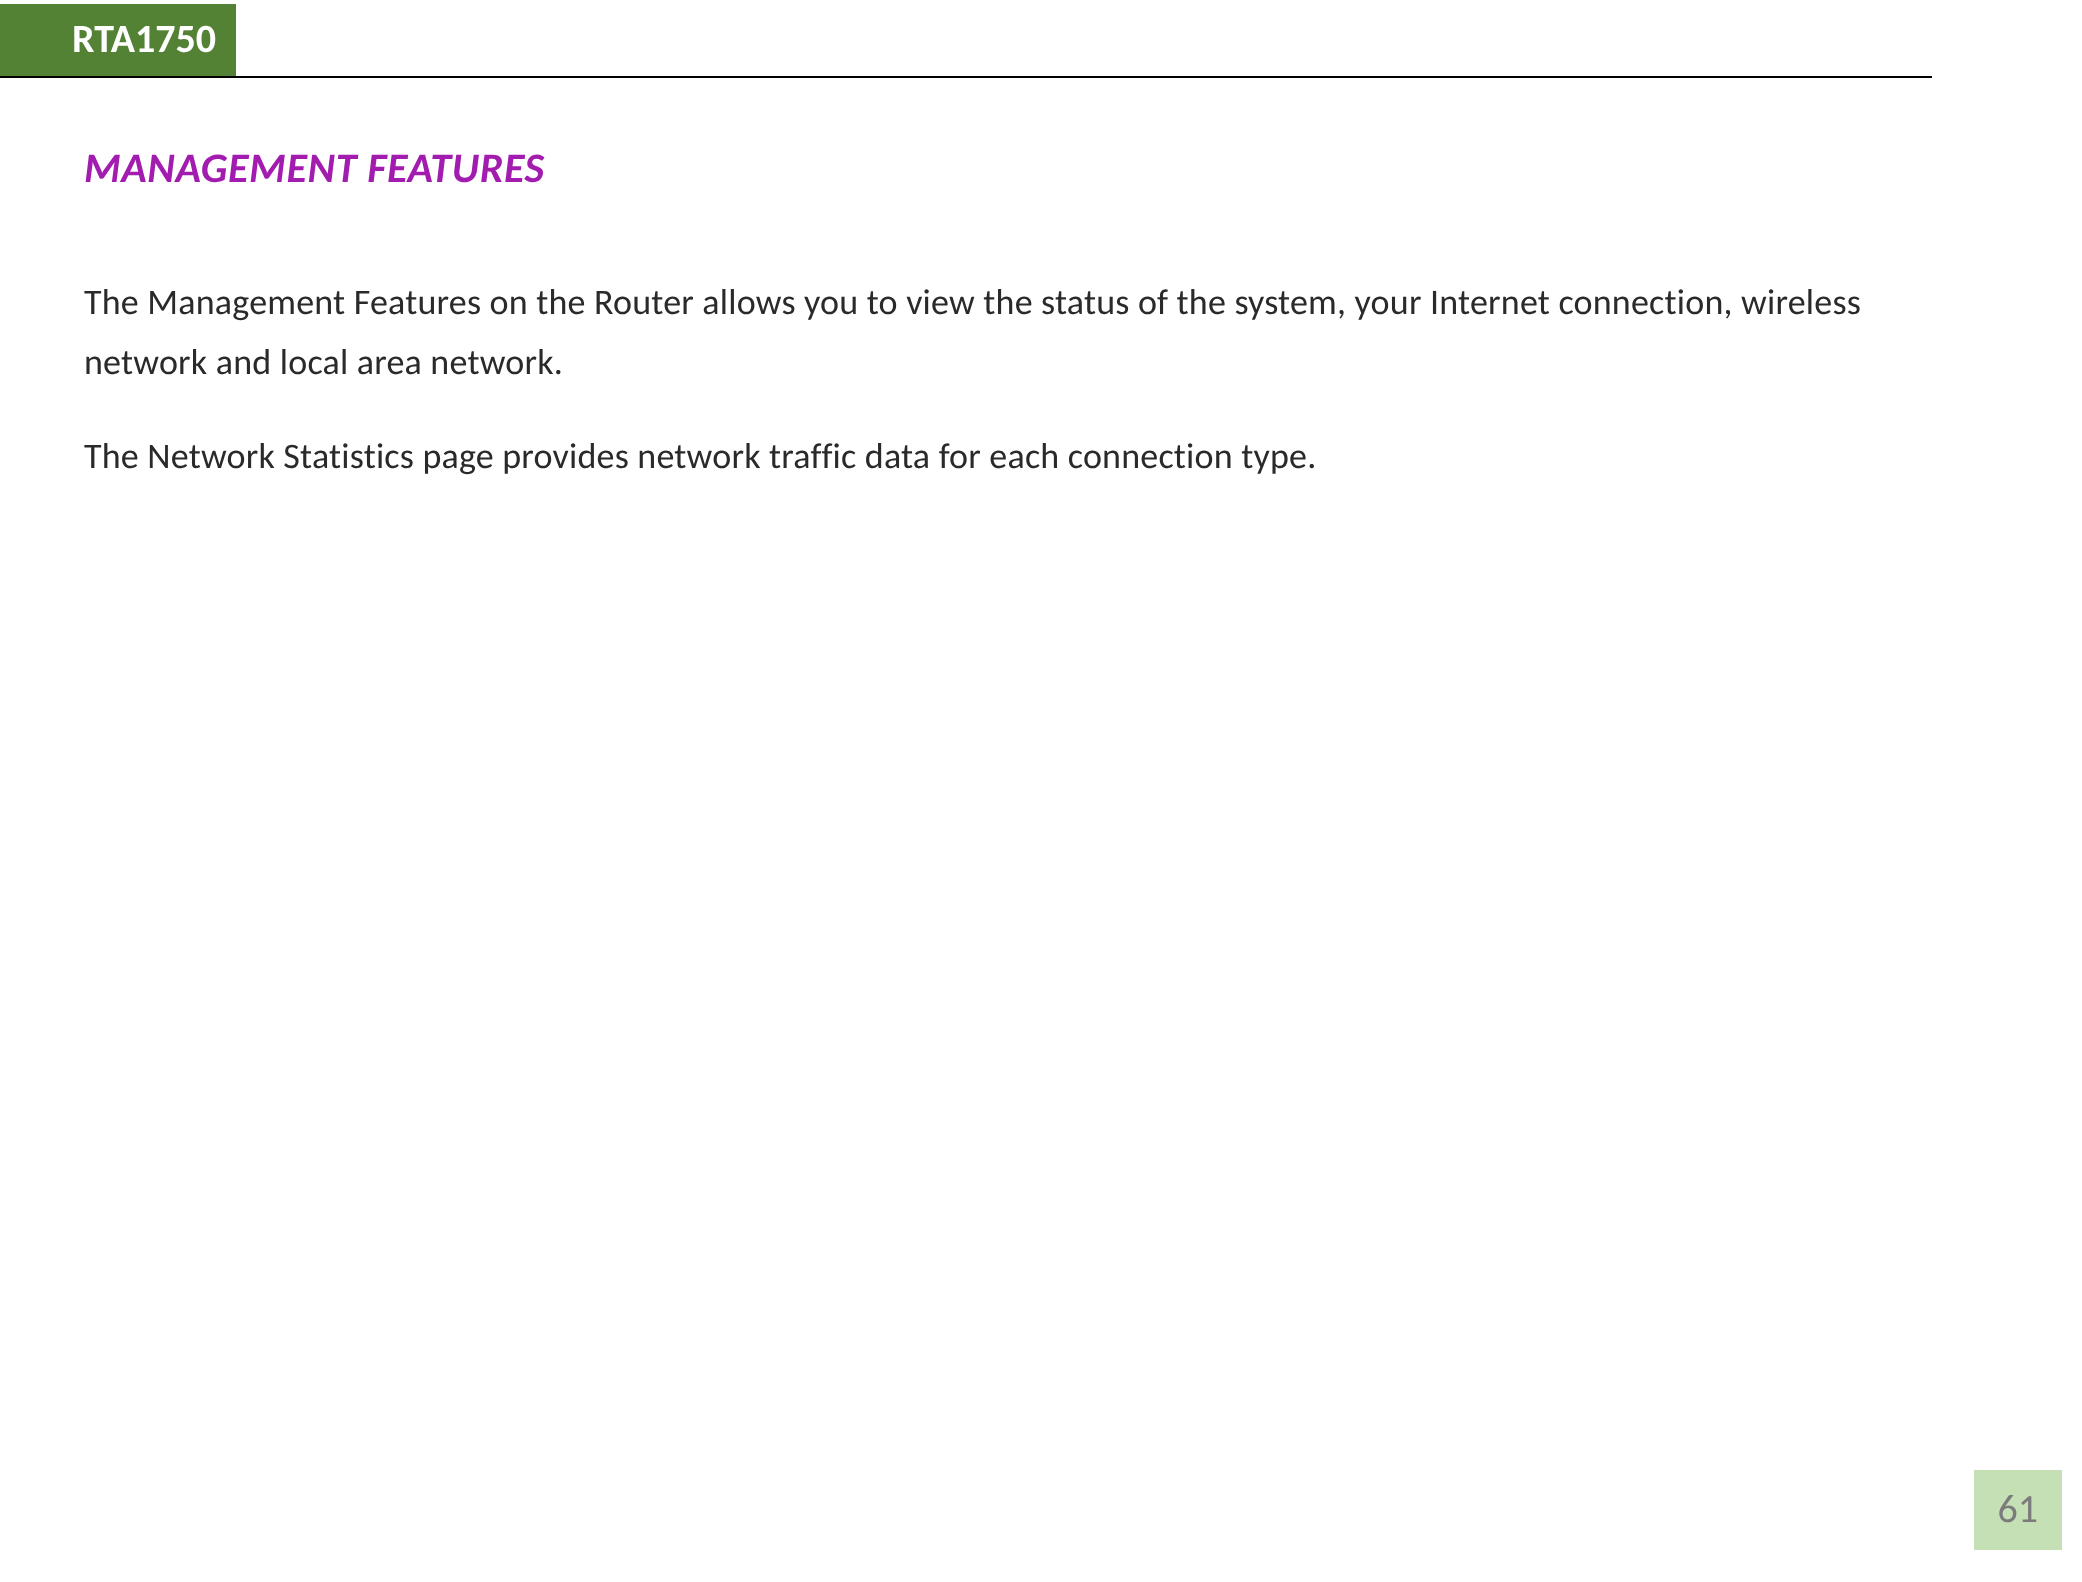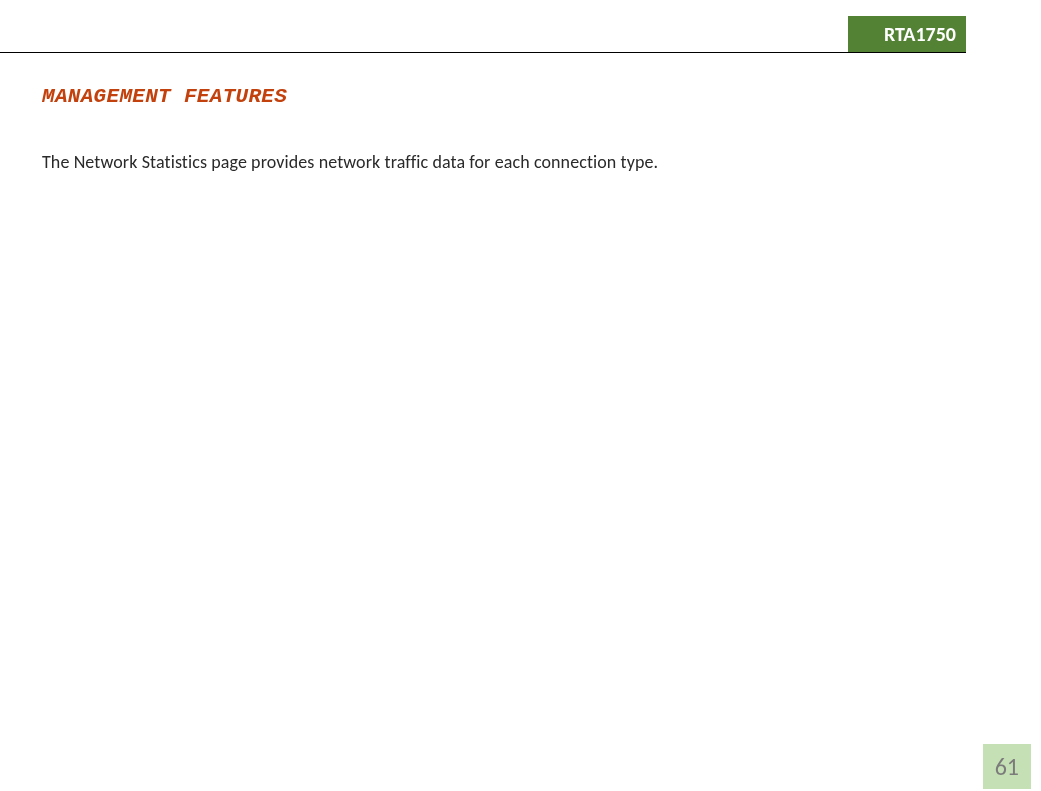--- a/index.html
+++ b/index.html
@@ -19,23 +19,22 @@
       width: 100%;
       height: 100%;
       position: relative;
       padding: 0;
     }
     .header {
       display: flex;
       align-items: stretch;
       width: calc(100% - 75px);
       margin-left: 0;
-      margin-top: 16px;
+      margin-top: 2px;
       border-bottom: 1.5px solid #000000;
-      justify-content: flex-end;
     }
     .header-spacer-left {
       width: 30px;
       background: #548235;
     }
     .header-model {
       background: #548235;
       color: #ffffff;
       font-weight: bold;
       font-size: 20px;
@@ -49,61 +48,61 @@
       font-weight: bold;
       font-size: 20px;
       padding: 6px 12px;
       display: flex;
       align-items: center;
     }
     .content {
       padding: 32px 75px 0 42px;
     }
     .section-heading {
-      color: #c2410c;
+      color: #a21caf;
       font-style: italic;
       font-weight: bold;
       font-size: 21px;
       letter-spacing: 0.3px;
       margin-bottom: 40px;
-      font-family: Liberation Mono, monospace;
     }
     .body-text {
       font-size: 18px;
       line-height: 1.65;
       color: #2a2a2a;
       margin-bottom: 18px;
       letter-spacing: 0.1px;
     }
     .page-number-box {
       position: absolute;
       bottom: 18px;
       right: 10px;
       background: #c5e0b4;
       color: #7b7b7b;
-      font-size: 24px;
+      font-size: 20px;
       padding: 8px 12px;
       text-align: center;
     }
   </style>
 </head>
 <body>
 
 <div class="page-container">
 
   <div class="header">
     <div class="header-spacer-left"></div>
     <div class="header-model">
       <span>RTA1750</span>
     </div>
   </div>
 
   <div class="content">
     <h2 class="section-heading">MANAGEMENT FEATURES</h2>
 
+    <p class="body-text">The Management Features on the Router allows you to view the status of the system, your Internet connection, wireless network and local area network.</p>
 
     <p class="body-text">The Network Statistics page provides network traffic data for each connection type.</p>
   </div>
 
   <div class="page-number-box">
     <span>61</span>
   </div>
 
 </div>
 

